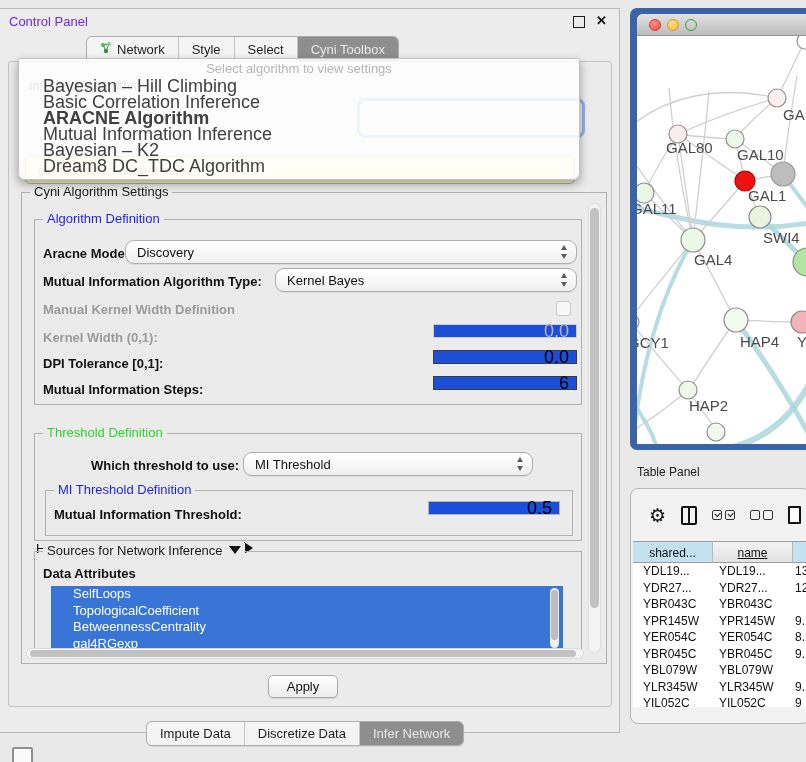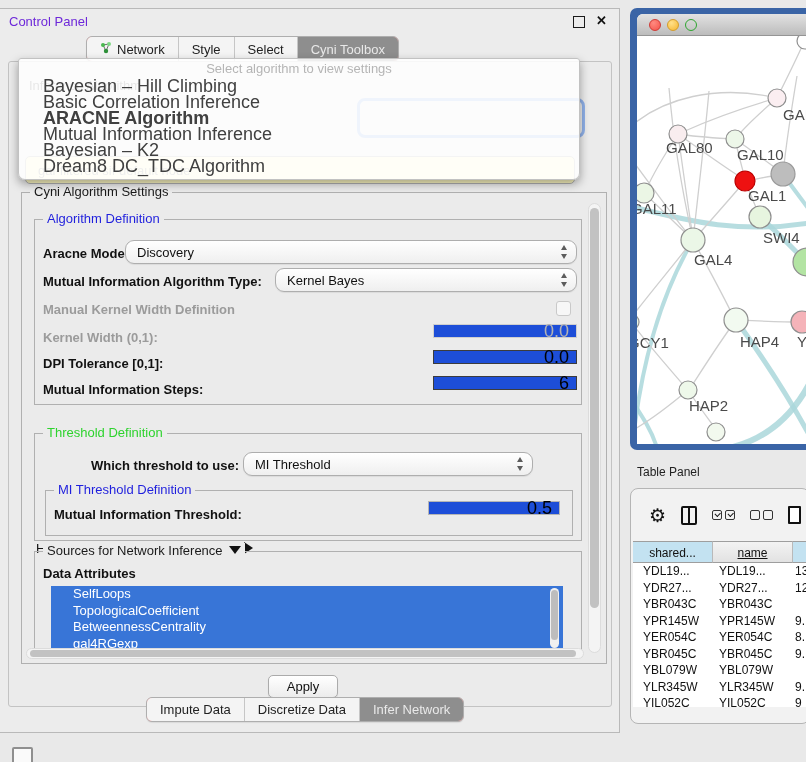--- a/index.html
+++ b/index.html
@@ -10,21 +10,21 @@
   #control-panel{position:absolute;left:0;top:8px;width:620px;height:725px;
     background:#ececec;border:1px solid #b9b9b9;border-left:none;box-sizing:border-box;}
   .cp-titlebar{position:absolute;left:0;top:0;width:100%;height:26px;}
   .cp-title{position:absolute;left:9px;top:5px;font-size:13px;color:#6d28d9;}
   .float-icon{position:absolute;right:34px;top:7px;width:10px;height:10px;border:1.6px solid #1a1a1a;background:transparent;}
   .close-icon{position:absolute;right:12px;top:4px;font-size:13px;font-weight:bold;color:#111;}
 
   
   .tabgroup{display:flex;border:1px solid #aeaeae;border-radius:6px;overflow:hidden;background:#fca5a5;box-shadow:0 1px 1px rgba(0,0,0,.08);}
   #top-tabs{position:absolute;left:86px;top:27px;}
-  #bottom-tabs{position:absolute;left:146px;top:688px;}
+  #bottom-tabs{position:absolute;left:146px;top:712px;}
   .tab{display:flex;align-items:center;gap:5px;padding:4px 13px;font-size:13px;color:#222;
     background:#f4f4f4;border-right:1px solid #c6c6c6;white-space:nowrap;}
   .tab:last-child{border-right:none;}
   .tab.sel{background:#8e8e8e;color:#e9e9e9;border-right-color:#8e8e8e;}
 
   
   .cp-body{position:absolute;left:8px;top:52px;width:604px;height:646px;background:#ebebeb;
     border:1px solid #c3c3c3;border-radius:3px;box-sizing:border-box;}
 
   

